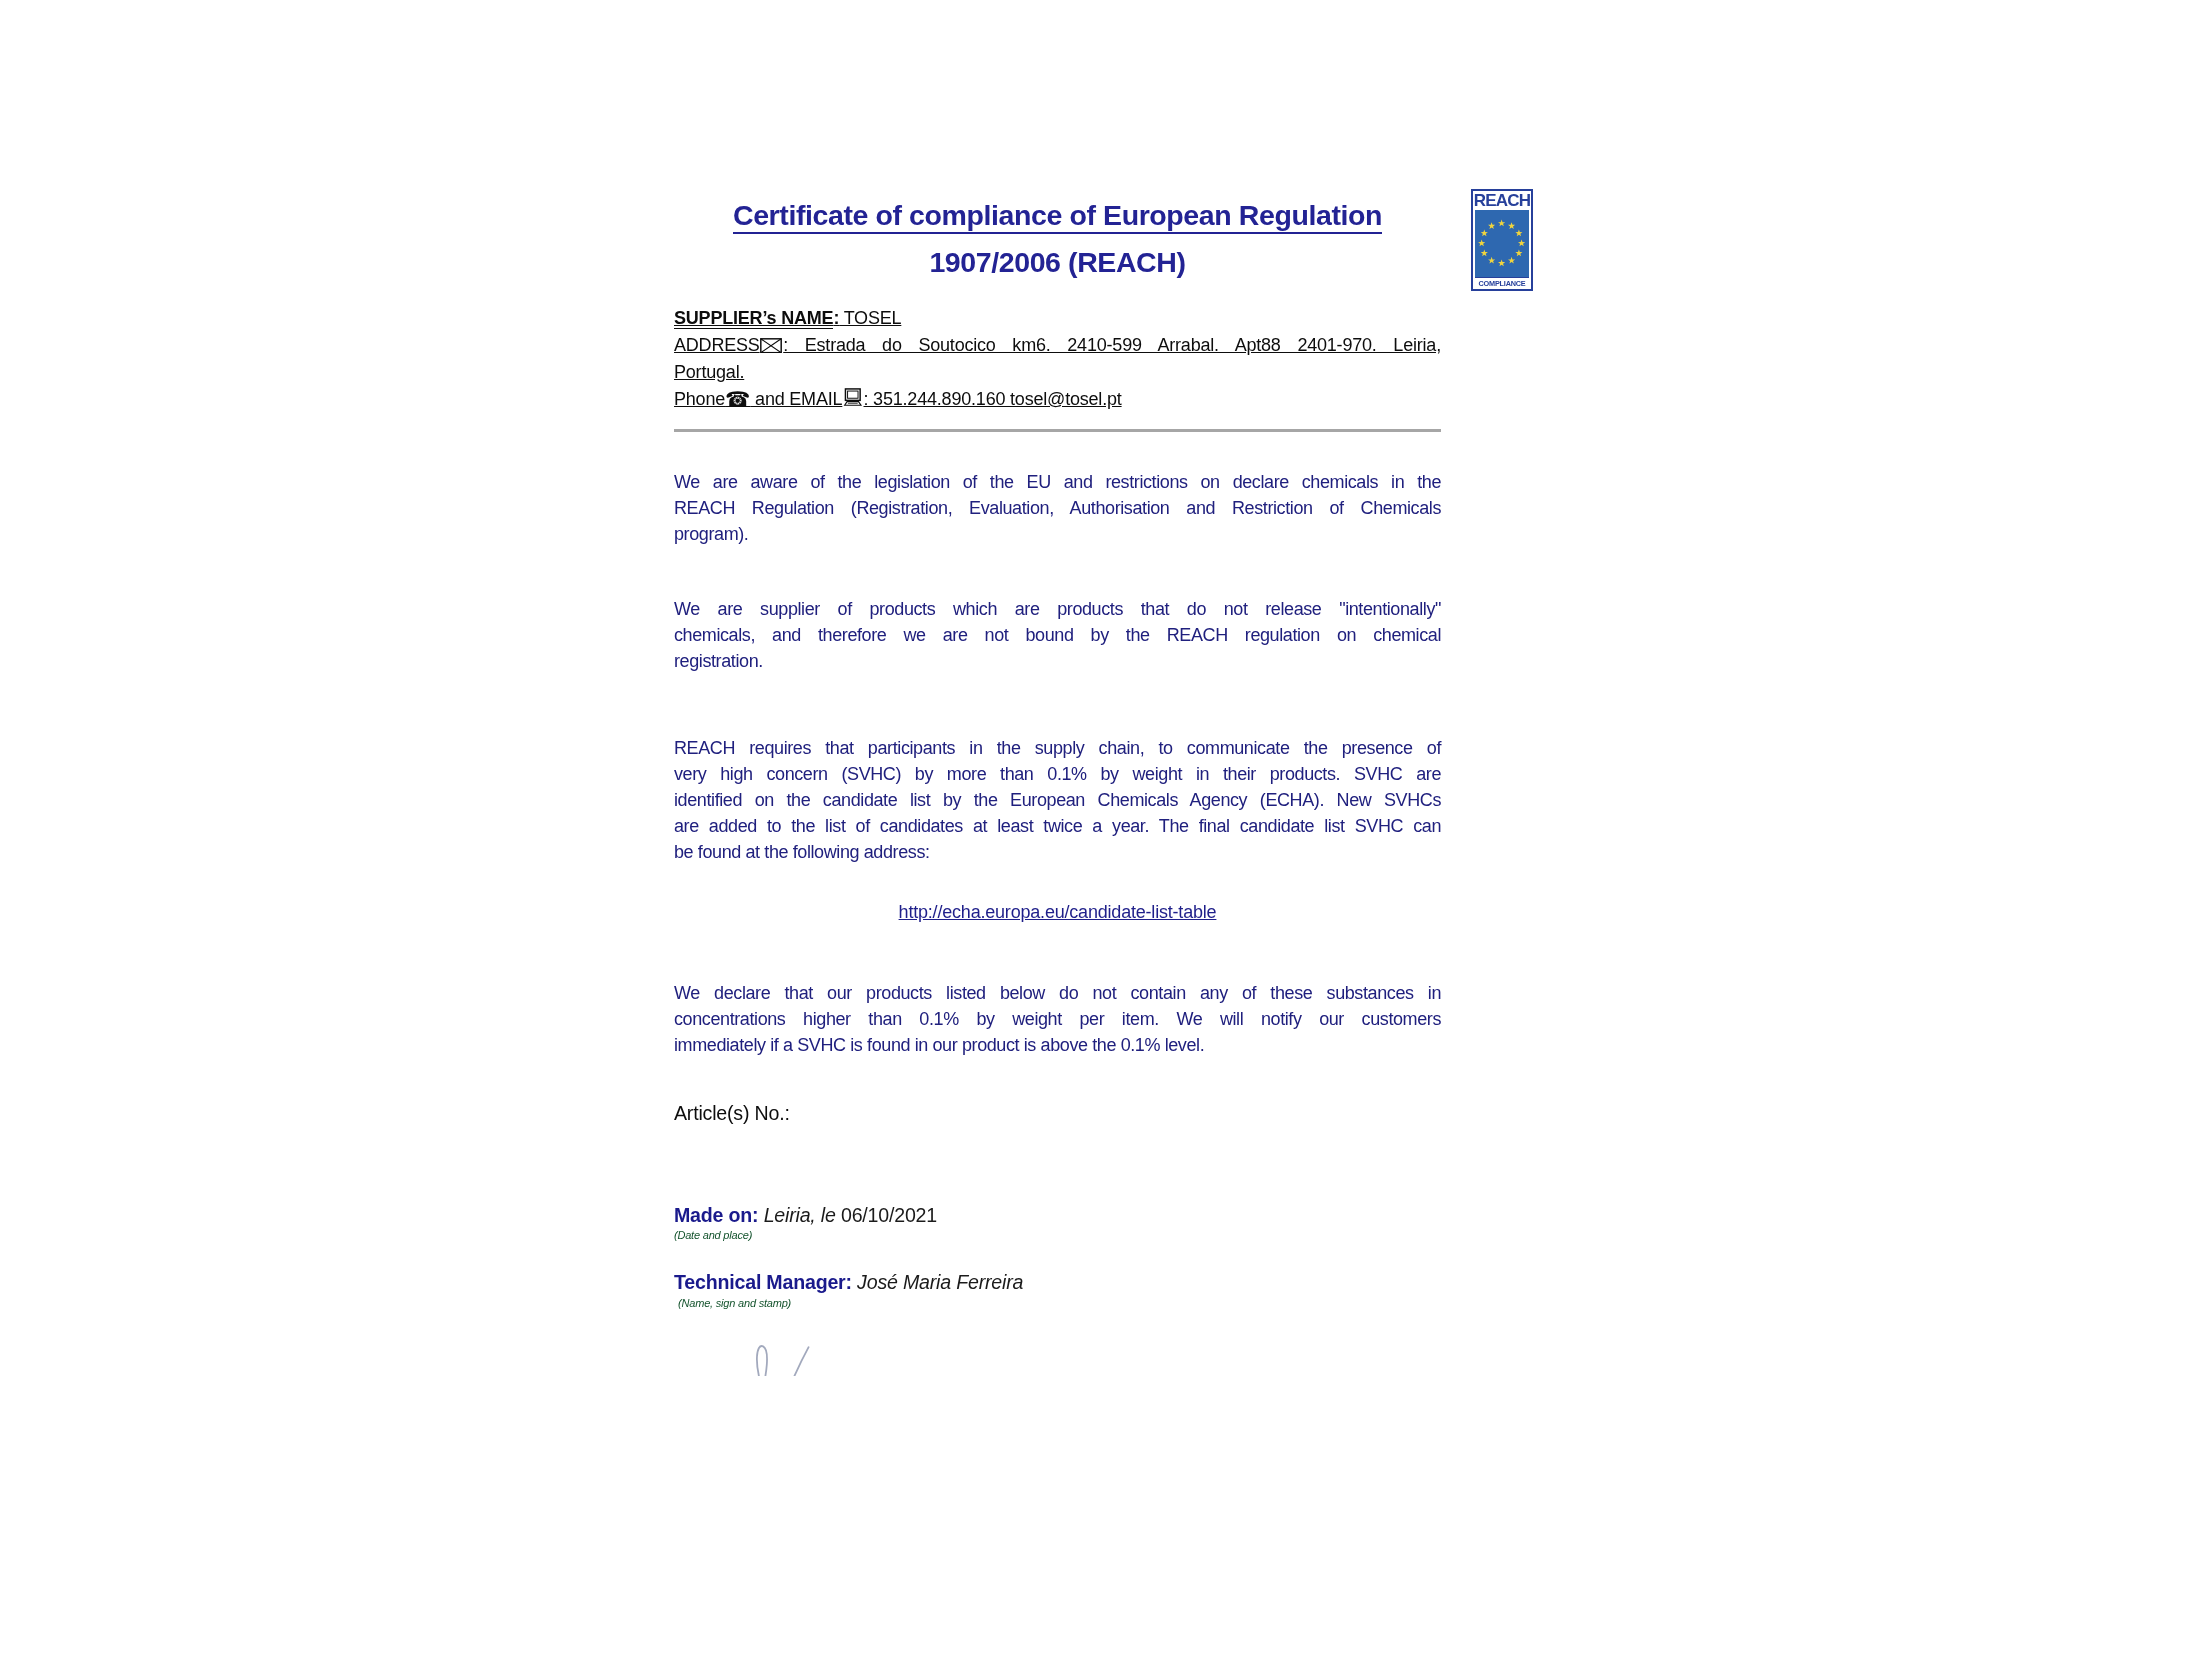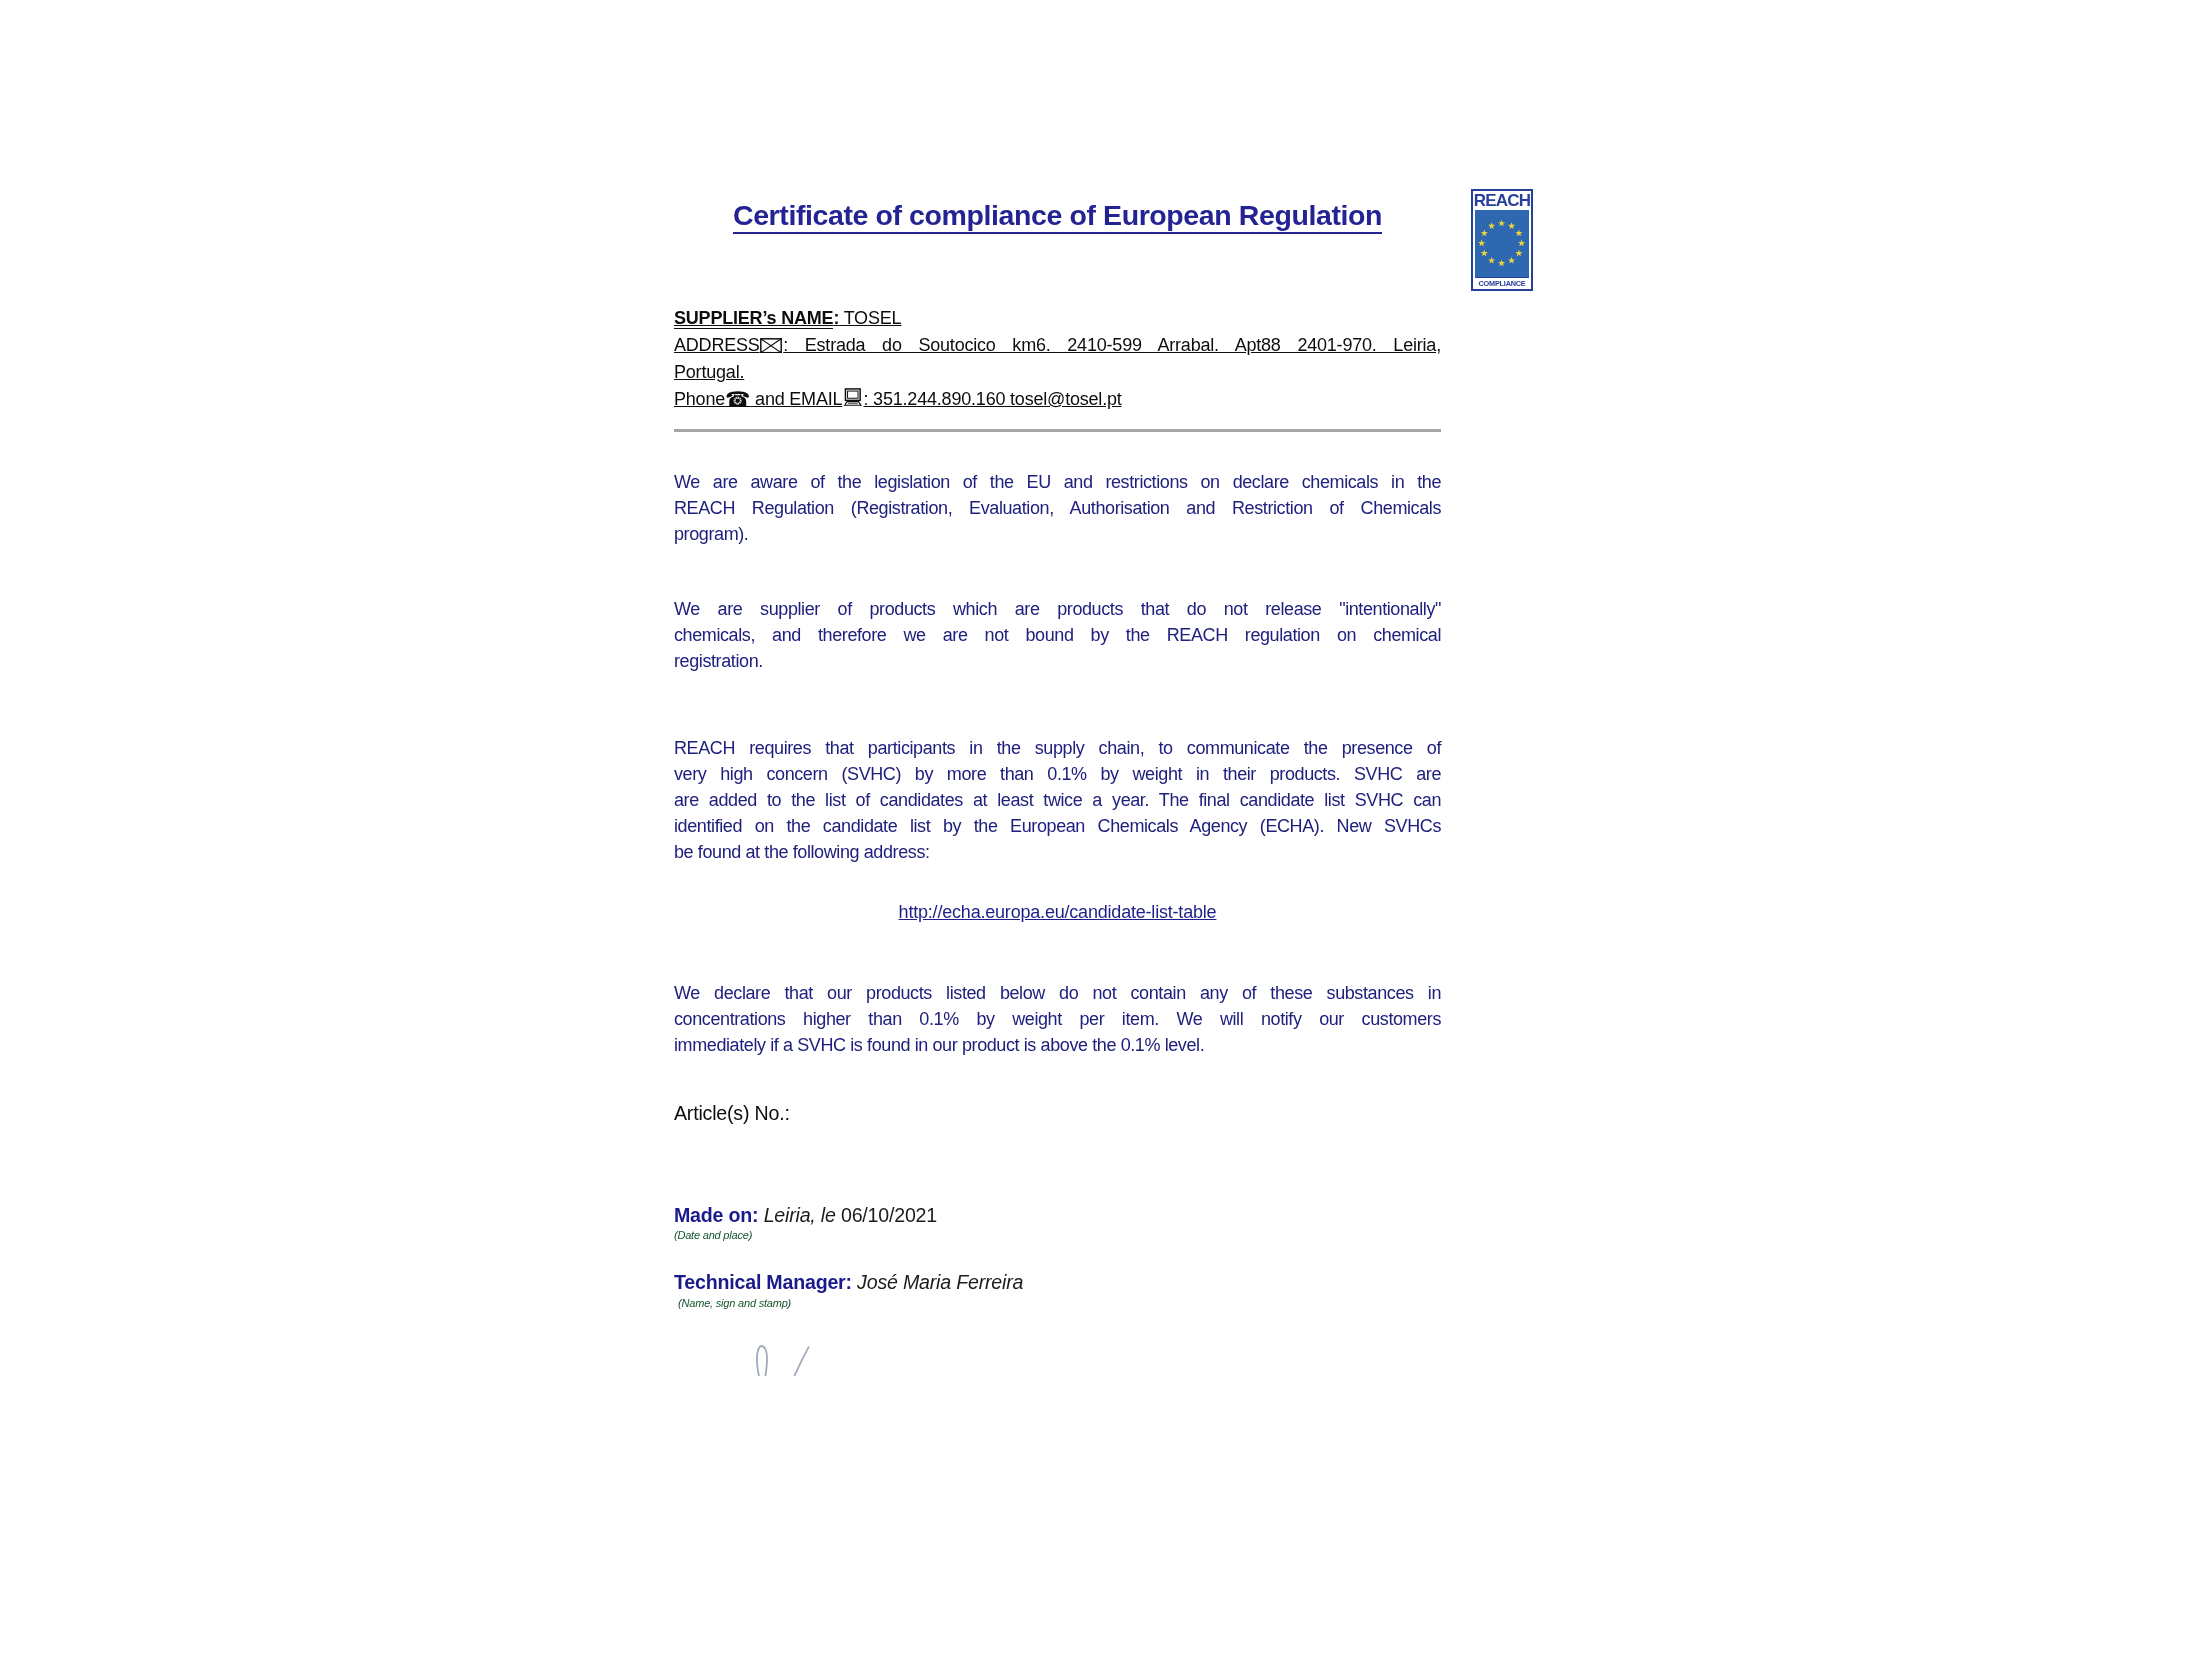--- a/index.html
+++ b/index.html
@@ -57,20 +57,21 @@
             font-size:15px;line-height:14.7px;color:#1e1e30;white-space:nowrap;}
 </style>
 </head>
 <body>
 
 <div class="page">
   <div class="doc">
 
     <div class="title">
       <div><span class="u">Certificate of compliance of European Regulation</span></div>
+      <div>1907/2006 (REACH)</div>
     </div>
 
     <div class="supplier">
       <div class="lline">
         <span class="bold ul">SUPPLIER’s NAME</span><span class="bold">:</span><span> TOSEL</span>
       </div>
       <div class="jline">
         <span>ADDRESS</span><svg class="icon-svg" width="22" height="15.5" viewBox="0 0 27 19">
             <rect x="1" y="1" width="25" height="17" fill="none" stroke="#0d0d0d" stroke-width="1.8"></rect>
             <path d="M1,1 L26,18 M26,1 L1,18" stroke="#0d0d0d" stroke-width="1.4" fill="none"></path>
@@ -97,22 +98,22 @@
 
     <div class="para p2">
       <div class="jline">We are supplier of products which are products that do not release "intentionally"</div>
       <div class="jline">chemicals, and therefore we are not bound by the REACH regulation on chemical</div>
       <div class="lline">registration.</div>
     </div>
 
     <div class="para p3">
       <div class="jline">REACH requires that participants in the supply chain, to communicate the presence of</div>
       <div class="jline">very high concern (SVHC) by more than 0.1% by weight in their products. SVHC are</div>
+      <div class="jline">identified on the candidate list by the European Chemicals Agency (ECHA). New SVHCs</div>
       <div class="jline">are added to the list of candidates at least twice a year. The final candidate list SVHC can</div>
-      <div class="jline">identified on the candidate list by the European Chemicals Agency (ECHA). New SVHCs</div>
       <div class="lline">be found at the following address:</div>
     </div>
 
     <div class="linkline">
       <a href="#">http://echa.europa.eu/candidate-list-table</a>
     </div>
 
     <div class="para p4">
       <div class="jline">We declare that our products listed below do not contain any of these substances in</div>
       <div class="jline">concentrations higher than 0.1% by weight per item. We will notify our customers</div>

